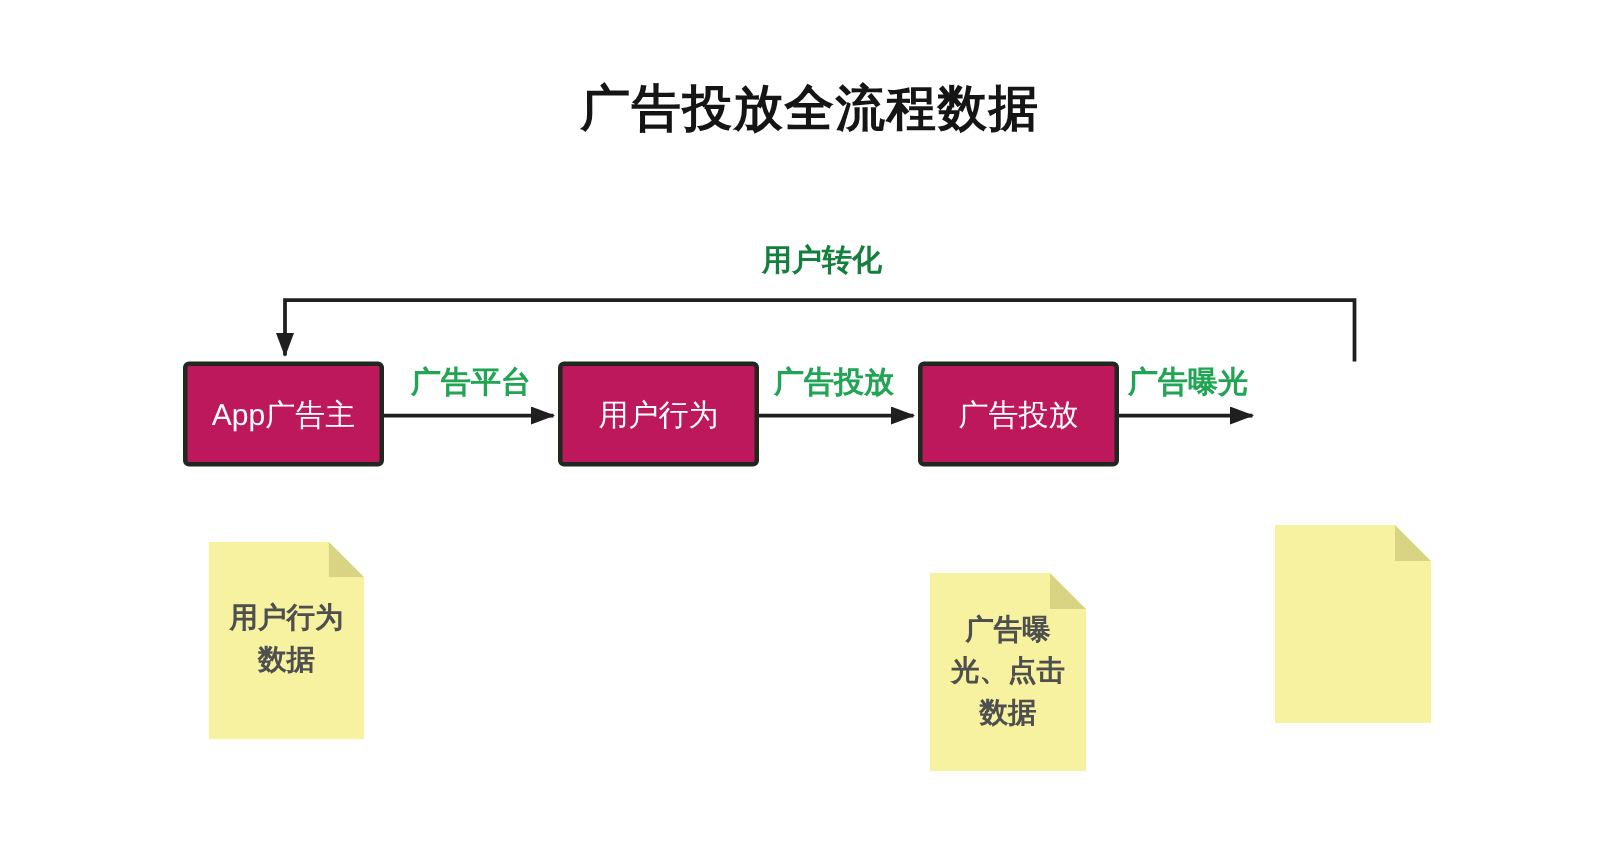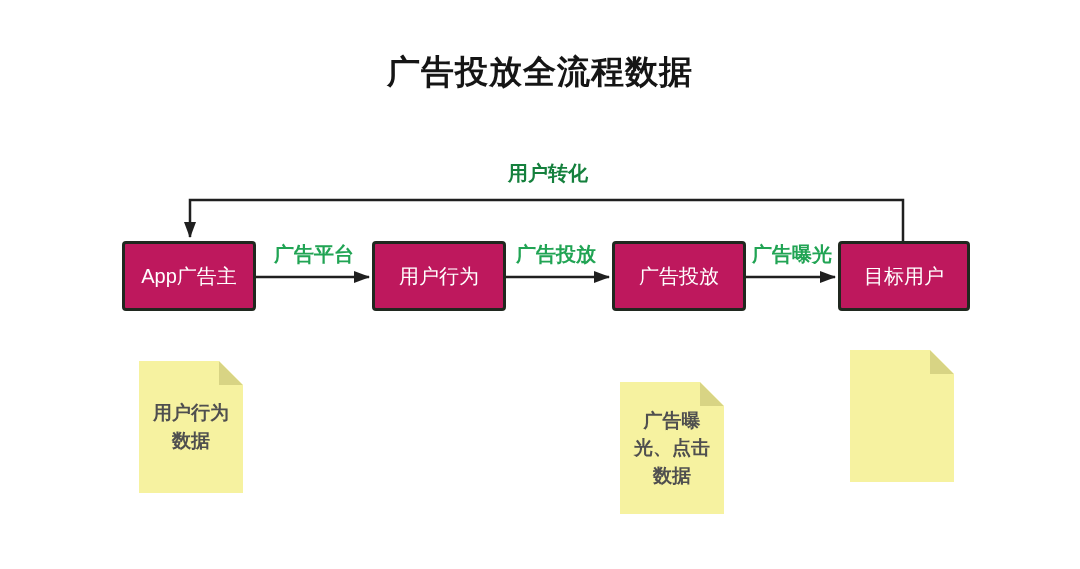--- a/index.html
+++ b/index.html
@@ -132,23 +132,20 @@
 
   <div class="flow-node node-1">
     <span>App广告主</span>
   </div>
   <div class="flow-node node-2">
     <span>用户行为</span>
   </div>
   <div class="flow-node node-3">
     <span>广告投放</span>
   </div>
-  <div class="flow-node node-4">
-    <span>目标用户</span>
-  </div>
 
   <div class="edge-label edge-label-1">广告平台</div>
   <div class="edge-label edge-label-2">广告投放</div>
   <div class="edge-label edge-label-3">广告曝光</div>
 
   <div class="sticky-note note-1">
     <div class="note-fold"></div>
     <div class="note-text">用户行为
 数据</div>
   </div>

